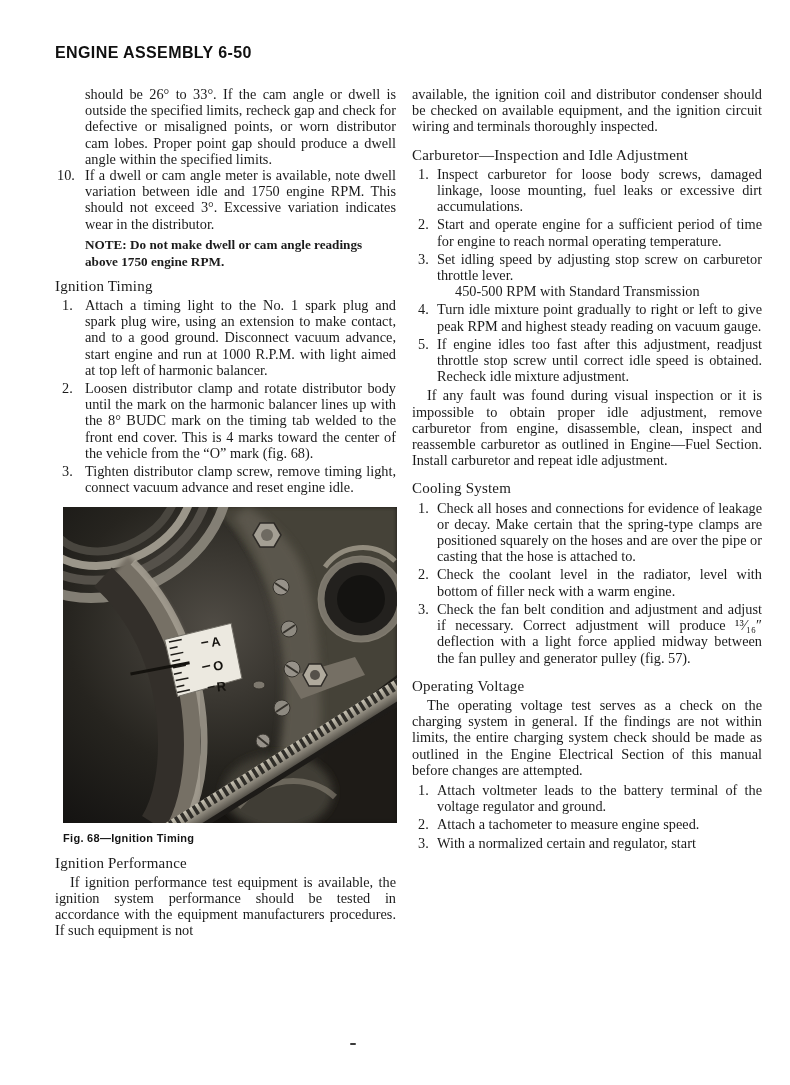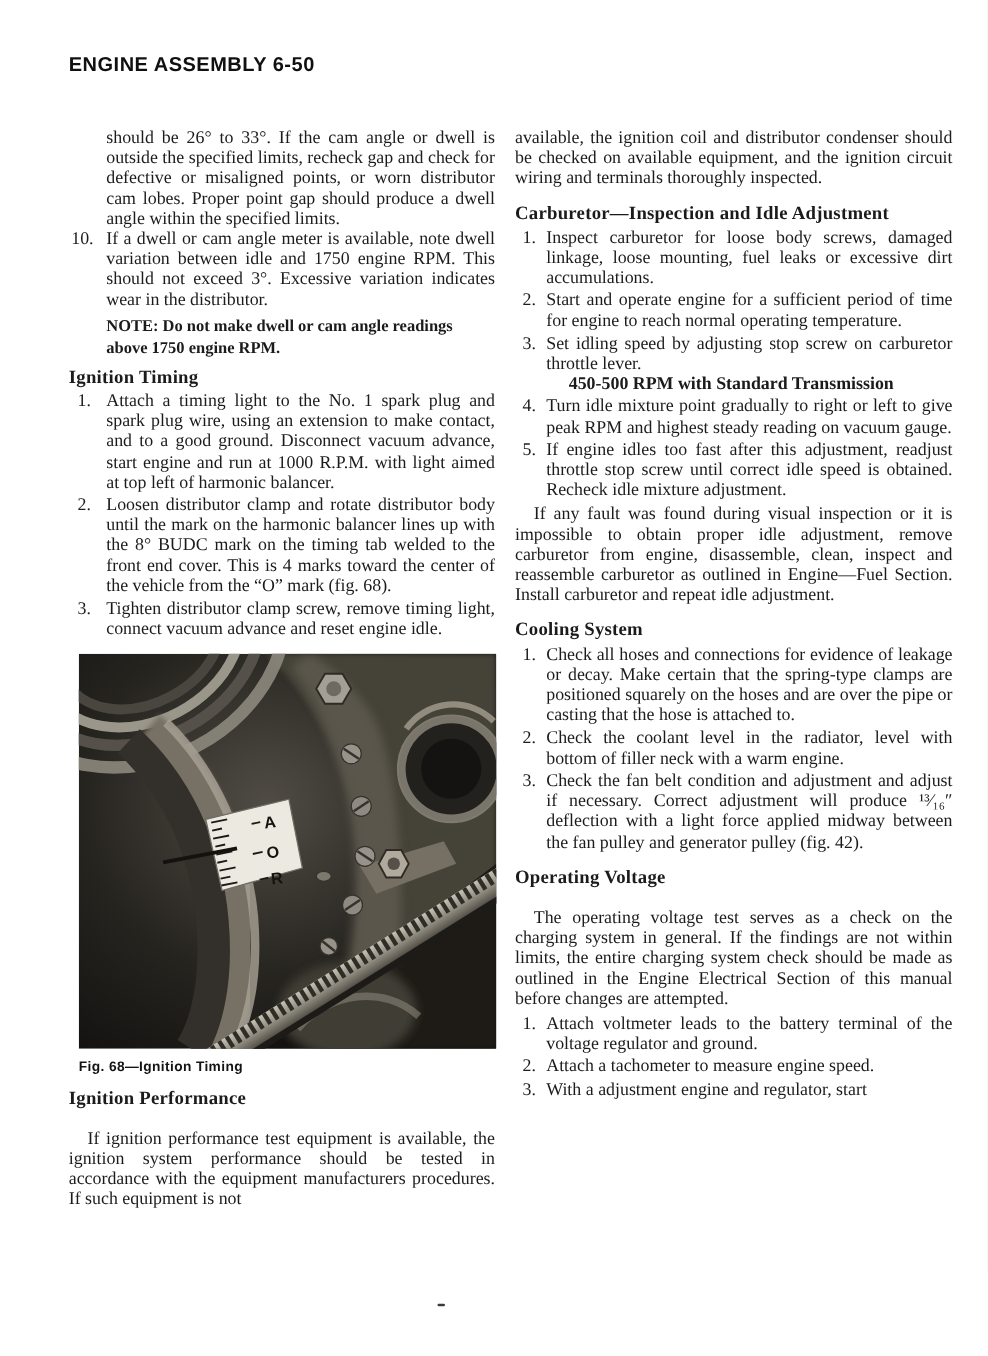--- a/index.html
+++ b/index.html
@@ -18,41 +18,41 @@
   .page-header {
     position:absolute; left:55px; top:44px;
     font-family:"Liberation Sans", sans-serif;
     font-weight:bold; font-size:16px; letter-spacing:0.4px;
     color:#101010;
   }
   .col { position:absolute; top:86px; font-size:14.3px; line-height:16.2px; }
   .col-left  { left:55px;  width:341px; }
   .col-right { left:412px; width:350px; }
 
-  .para { text-align:justify;margin-top:16px; }
+  .para { text-align:justify; }
   .cont-indent { padding-left:30px; }
   .first-indent { text-indent:15px; }
 
   .note {
     font-family:Liberation Serif, serif;
     font-weight:bold; font-size:13.2px; line-height:17px;
     padding-left:30px; margin-top:4px; text-align:left;
   }
 
   h3.sec {
-    font-size:15px; font-weight:bold; margin:8px 0 3px 0;
+    font-size:15px; font-weight:normal; margin:8px 0 3px 0;
     font-family:"Liberation Serif", serif; letter-spacing:0.2px;
   }
 
   .li { display:flex; margin-top:2px; }
   .col-left  .li .num { flex:0 0 30px; box-sizing:border-box; padding-left:7px; }
   .col-left  .li .num.wide { padding-left:2px; }
   .col-right .li .num { flex:0 0 25px; box-sizing:border-box; padding-left:6px; }
   .li .txt { flex:1; text-align:justify; }
-  .sub-lines { padding-left:18px; text-align:left;font-weight:bold; }
+  .sub-lines { padding-left:18px; text-align:left; }
 
   .item10 { margin-top:0; }
 
   .figure-wrap { margin:12px 0 0 8px; width:334px; }
   .figure-wrap svg { display:block; }
   .fig-caption {
     margin:7px 0 0 8px; width:334px; 
     font-family:"Liberation Sans", sans-serif;
     font-weight:bold; font-size:11px; color:#141414; letter-spacing:0.3px;
   }
@@ -253,36 +253,36 @@
     <div class="li">
       <span class="num">1.</span>
       <span class="txt">Check all hoses and connections for evidence of leakage or decay. Make certain that the spring-type clamps are positioned squarely on the hoses and are over the pipe or casting that the hose is attached to.</span>
     </div>
     <div class="li">
       <span class="num">2.</span>
       <span class="txt">Check the coolant level in the radiator, level with bottom of filler neck with a warm engine.</span>
     </div>
     <div class="li">
       <span class="num">3.</span>
-      <span class="txt">Check the fan belt condition and adjustment and adjust if necessary. Correct adjustment will produce ¹³⁄₁₆″ deflection with a light force applied midway between the fan pulley and generator pulley (fig. 42).</span>
+      <span class="txt">Check the fan belt condition and adjustment and adjust if necessary. Correct adjustment will produce ¹³⁄₁₆″ deflection with a light force applied midway between the fan pulley and generator pulley (fig. 57).</span>
     </div>
 
     <h3 class="sec" style="margin-top:12px">Operating Voltage</h3>
     <div class="para first-indent">The operating voltage test serves as a check on the charging system in general. If the findings are not within limits, the entire charging system check should be made as outlined in the Engine Electrical Section of this manual before changes are attempted.</div>
 
     <div class="li" style="margin-top:4px">
       <span class="num">1.</span>
       <span class="txt">Attach voltmeter leads to the battery terminal of the voltage regulator and ground.</span>
     </div>
     <div class="li">
       <span class="num">2.</span>
       <span class="txt">Attach a tachometer to measure engine speed.</span>
     </div>
     <div class="li">
       <span class="num">3.</span>
-      <span class="txt">With a adjustment engine and regulator, start</span>
+      <span class="txt">With a normalized certain and regulator, start</span>
     </div>
 
   </div>
 
   <div class="artifact"></div>
 
 </div>
 
 </body></html>

